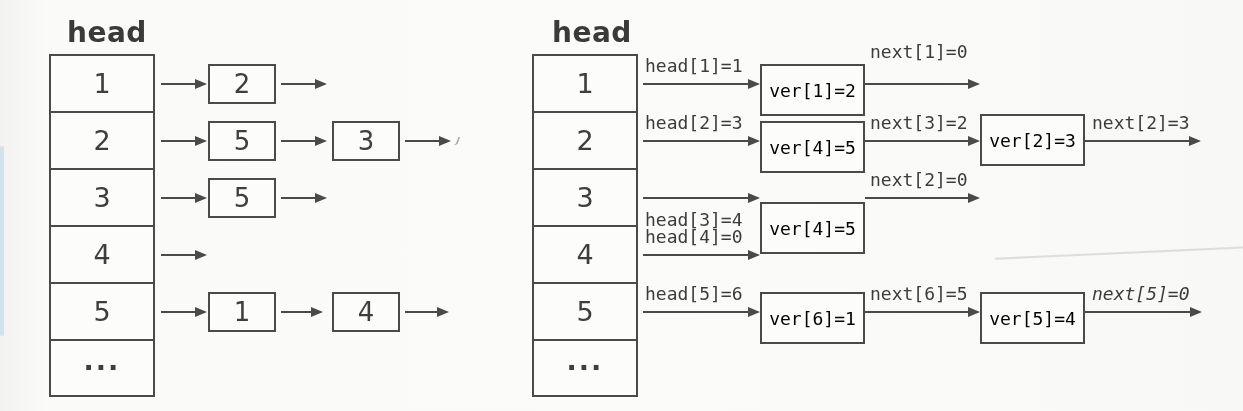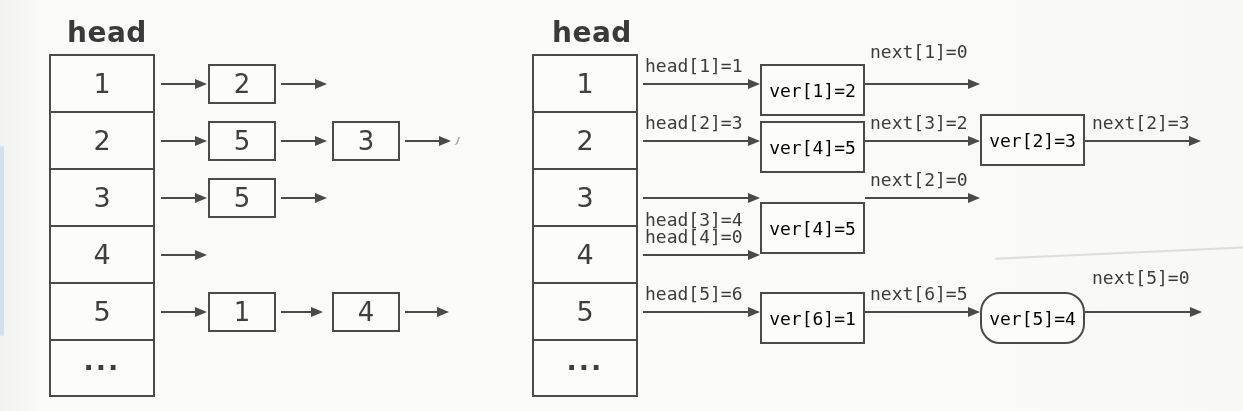--- a/index.html
+++ b/index.html
@@ -151,18 +151,18 @@
     <div class="arrow" style="left:865px; top:197px; width:113px;"></div>
 
     <div class="albl" style="left:645px; top:227px;">head[4]=0</div>
     <div class="arrow" style="left:643px; top:254px; width:115px;"></div>
 
     <div class="albl" style="left:645px; top:284px;">head[5]=6</div>
     <div class="arrow" style="left:643px; top:311px; width:115px;"></div>
     <div class="vnode" style="left:760px; top:292px;text-align:center;">ver[6]=1</div>
     <div class="albl" style="left:870px; top:284px;">next[6]=5</div>
     <div class="arrow" style="left:865px; top:311px; width:113px;"></div>
-    <div class="vnode" style="left:980px; top:292px;border-radius:20px;">ver[5]=4</div>
-    <div class="albl" style="left:1092px; top:268px;">next[5]=0</div>
+    <div class="vnode" style="left:980px; top:292px;">ver[5]=4</div>
+    <div class="albl" style="left:1092px; top:284px;font-style:italic;">next[5]=0</div>
     <div class="arrow" style="left:1085px; top:311px; width:115px;"></div>
   </div>
 
 </div>
 
 </body></html>

